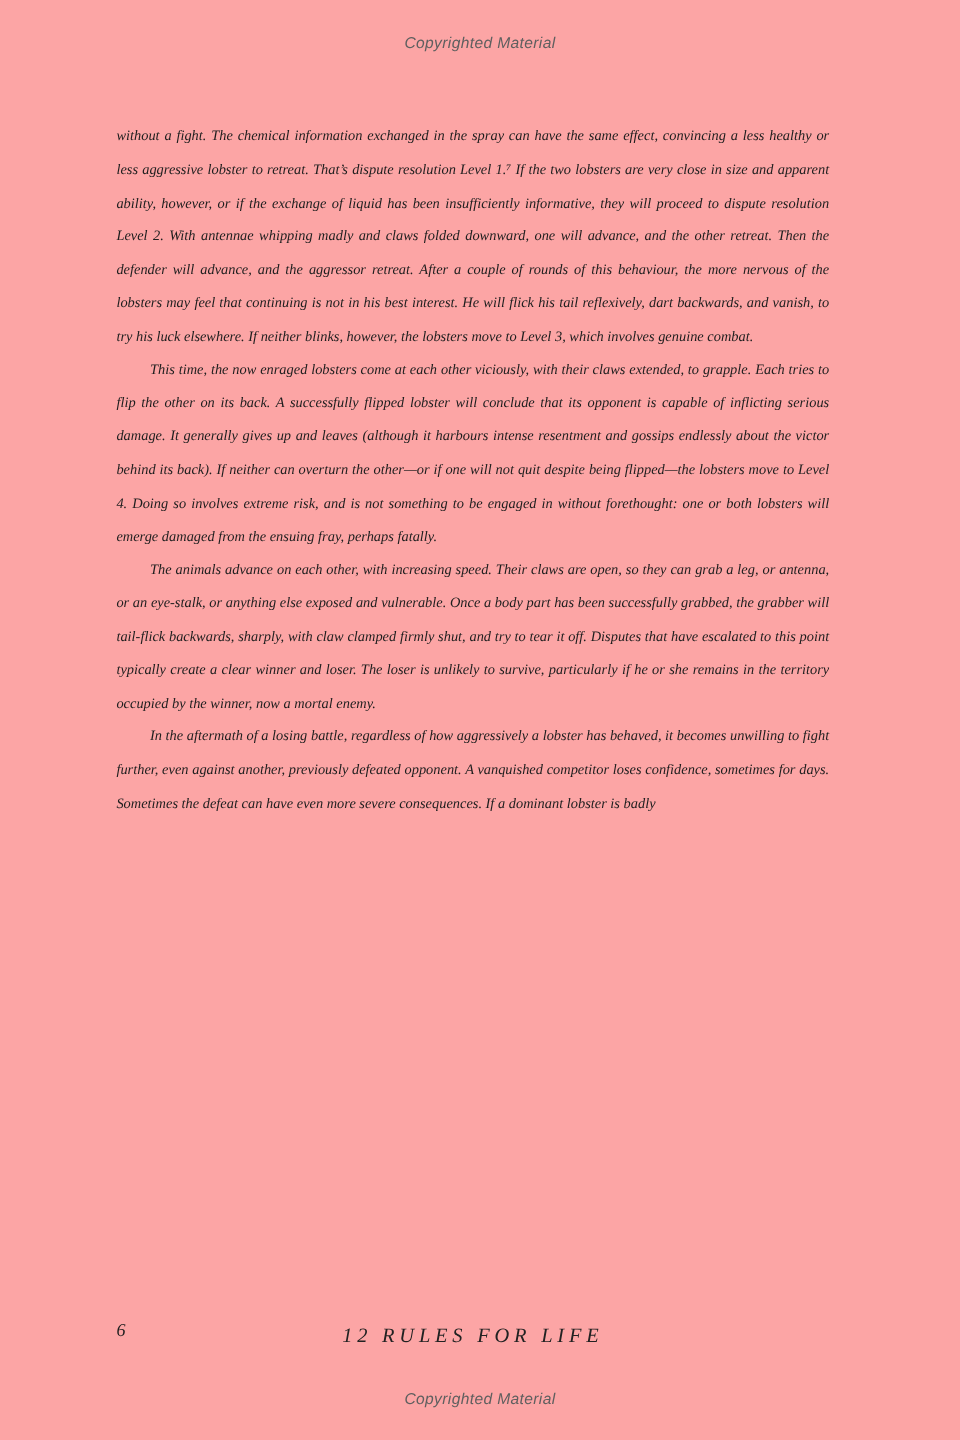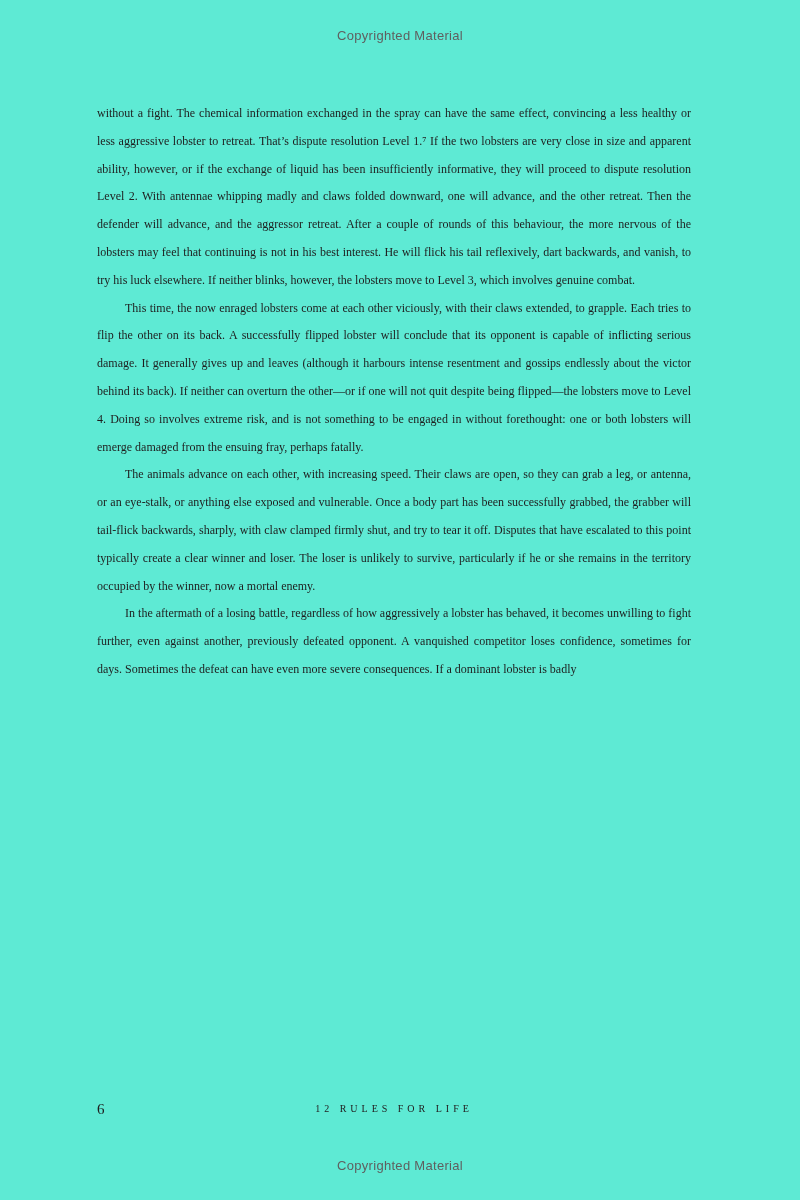--- a/index.html
+++ b/index.html
@@ -5,24 +5,25 @@
   html, body {
     margin: 0;
     padding: 0;
     background: #ffffff;
   }
   .page {
     position: relative;
     width: 800px;
     height: 1200px;
     margin: 0 auto;
-    background: #5eead4;
+    background: #fca5a5;
     font-family: "Liberation Serif", "DejaVu Serif", serif;
     color: #1e1e1e;
     overflow: hidden;
+    font-style: italic;
   }
   .copyright-notice {
     position: absolute;
     left: 0;
     width: 100%;
     text-align: center;
     font-family: "Liberation Sans", "DejaVu Sans", sans-serif;
     font-size: 13px;
     letter-spacing: 0.3px;
     color: #5f5f5f;
@@ -61,21 +62,21 @@
     top: 0;
     font-size: 15px;
     color: #1e1e1e;
   }
   .running-title {
     position: absolute;
     left: 0;
     width: 100%;
     top: 2px;
     text-align: center;
-    font-size: 10px;
+    font-size: 17px;
     letter-spacing: 4px;
     color: #222222;
   }
 </style>
 </head>
 <body>
 
 <div class="page">
 
   <div class="copyright-notice copyright-top">Copyrighted Material</div>

